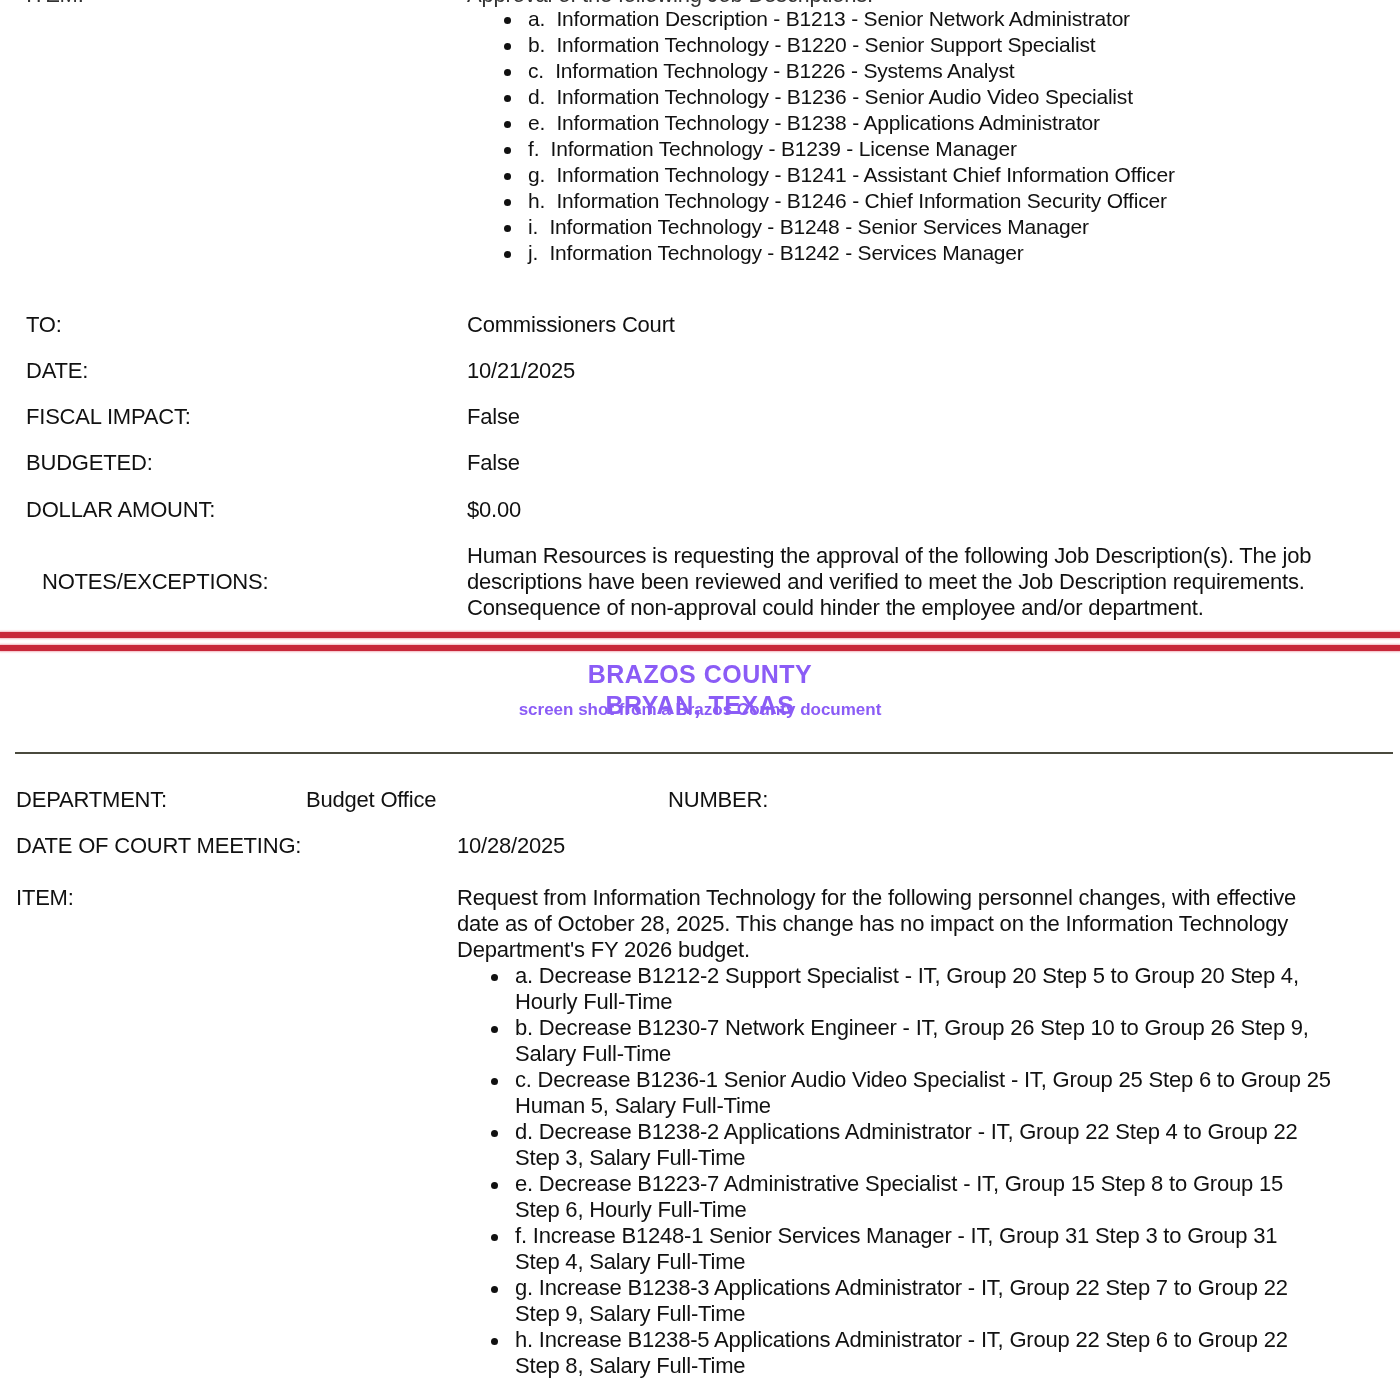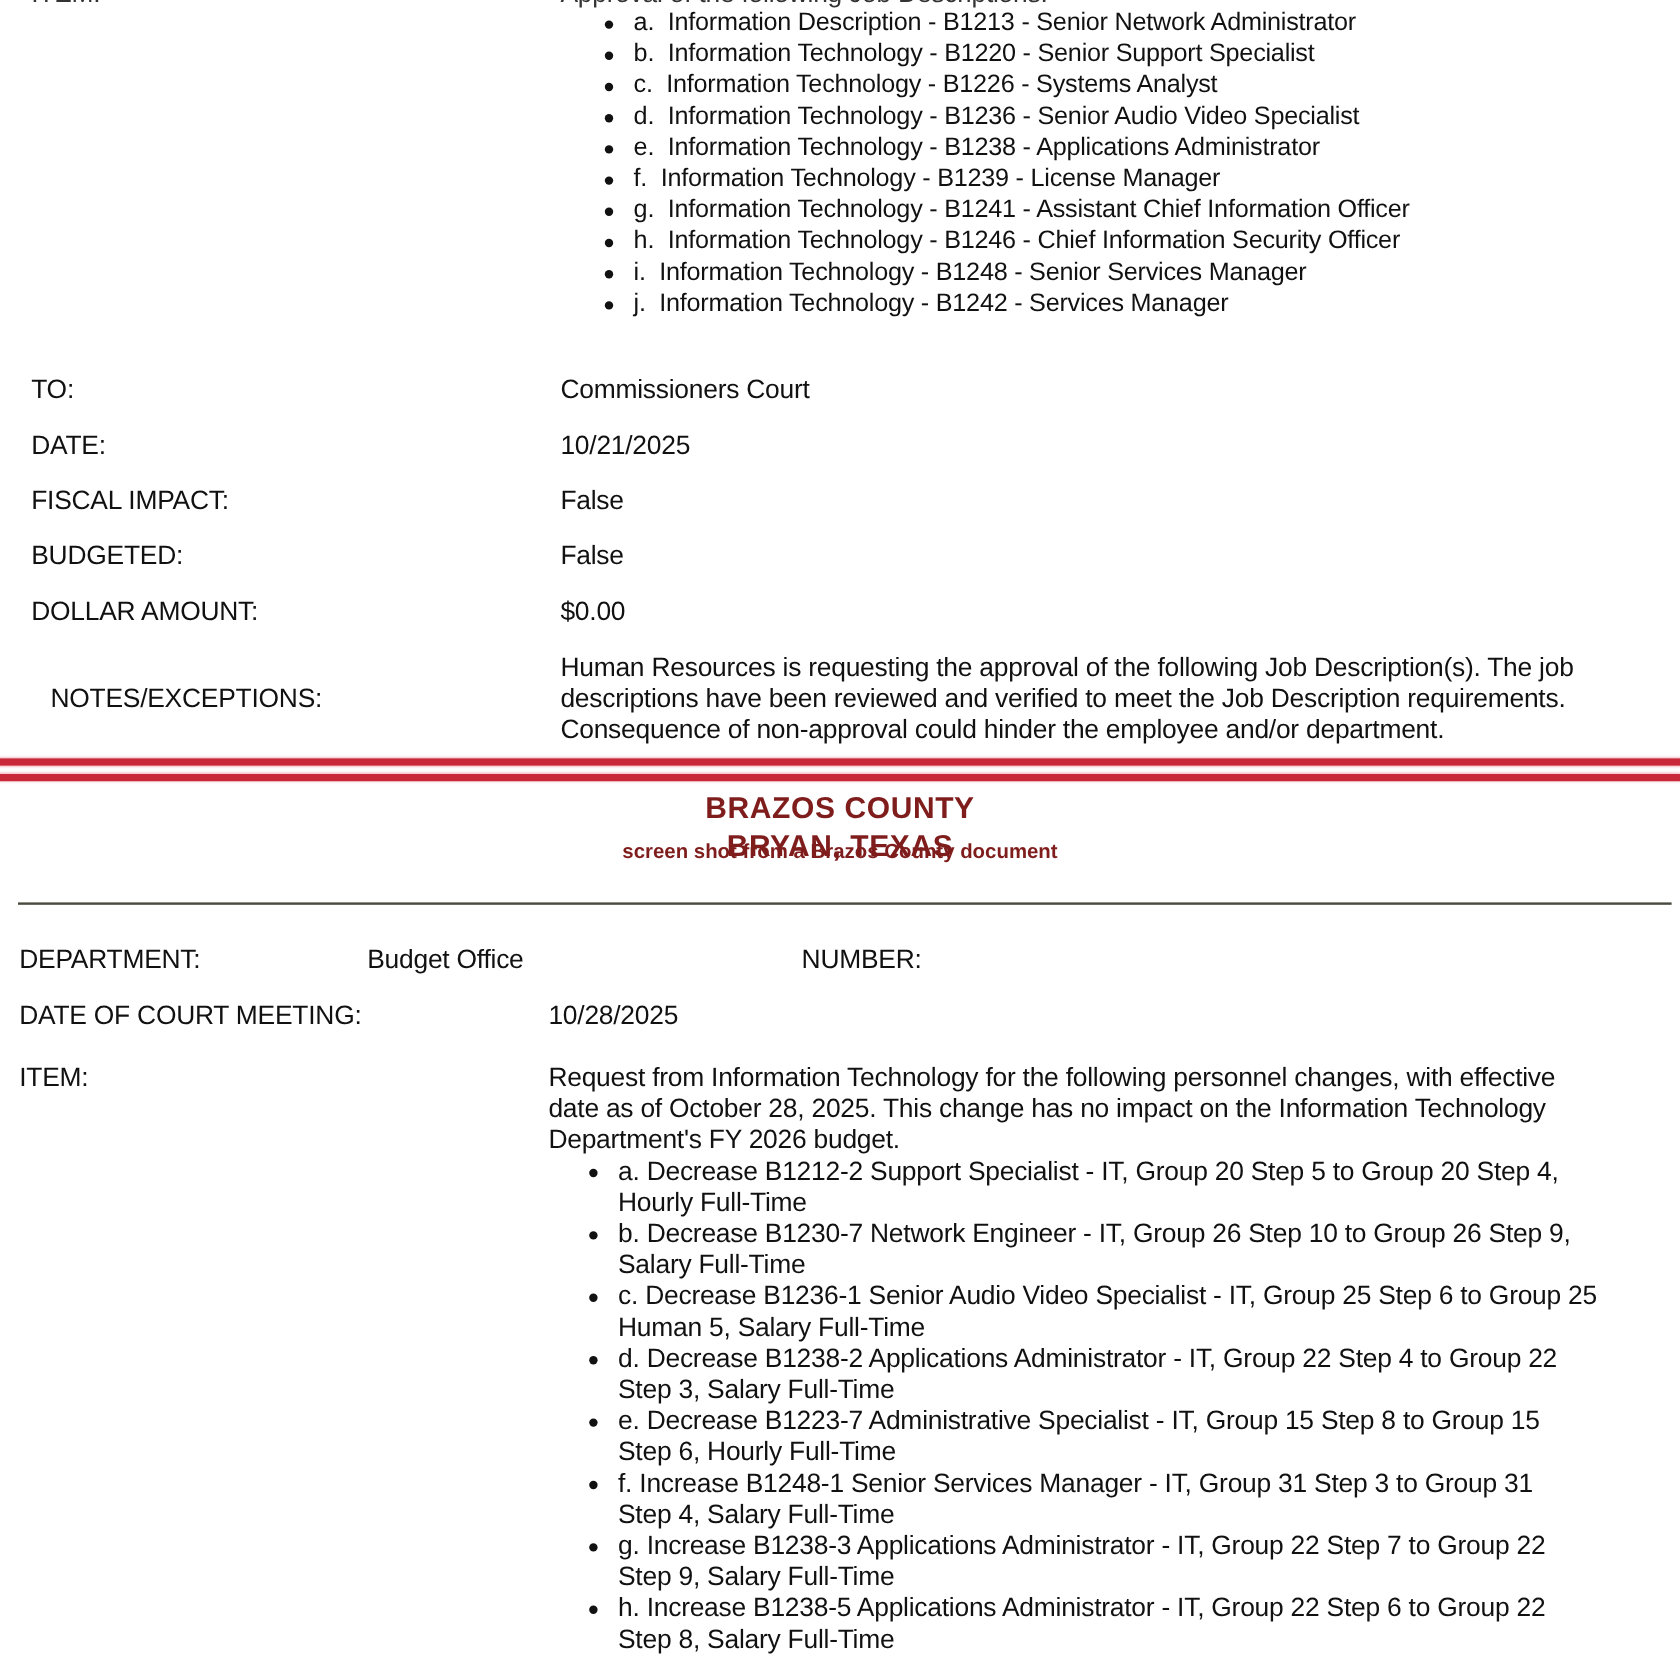--- a/index.html
+++ b/index.html
@@ -15,21 +15,21 @@
   ul.items li { position:relative; padding-left:28px; }
   ul.items li::before {
     content:""; position:absolute; left:4px; width:7px; height:7px; border-radius:50%; background:#111;
   }
   ul.top li { height:26px; }
   ul.top li::before { top:11px; }
   ul.bottom li { line-height:26px; white-space:normal; }
   ul.bottom li::before { top:11px; }
   .red-band { position:absolute; left:0; width:1400px; height:6px; background:#c8283a; }
   .red-band.glow { box-shadow:0 0 2px 1px #f2b8bf; }
-  .hdr { position:absolute; left:0; width:1400px; text-align:center; font-weight:bold; color:#7f1d1d; }
+  .hdr { position:absolute; left:0; width:1400px; text-align:center; font-weight:bold; color:#8b5cf6; }
   .hdr.big { font-size:25px; letter-spacing:0.5px; }
   .hdr.sub { font-size:17px; }
   .rule { position:absolute; left:15px; width:1378px; height:2px; background:#4a4a3e; }
 </style>
 </head>
 <body>
 
 <div class="abs txt" style="left:26px; top:-18px; color:#333;">ITEM:</div>
 <div class="abs txt" style="left:467px; top:-18px; color:#333;">Approval of the following Job Descriptions:</div>
 

